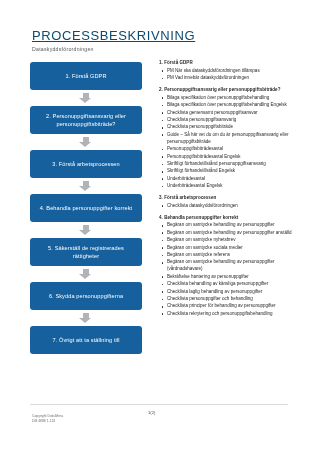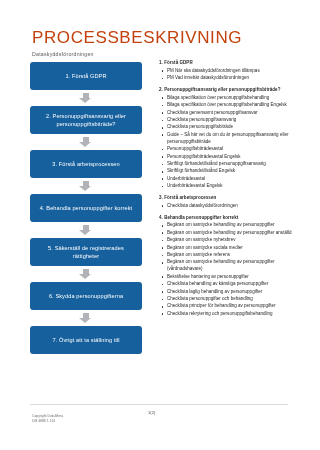--- a/index.html
+++ b/index.html
@@ -10,25 +10,26 @@
     font-family:"Liberation Sans", sans-serif;
     color:#231f20;
     overflow:hidden;
     position:relative;
   }
   .page { position:absolute; inset:0; background:#fff; }
 
   
   .header { position:absolute; left:32px; top:28px; }
   .doc-title {
-    font-size:17px;
+    font-size:13px;
     letter-spacing:0.6px;
     font-weight:400;
-    color:#c2410c;
+    color:#0c4a6e;
     white-space:nowrap;
+    text-decoration:underline;
   }
   .doc-subtitle {
     font-size:5.2px;
     color:#55595c;
     letter-spacing:0.25px;
     margin-top:3px;
   }
 
   
   .body-cols { position:absolute; left:0; top:60px; width:318px; }

